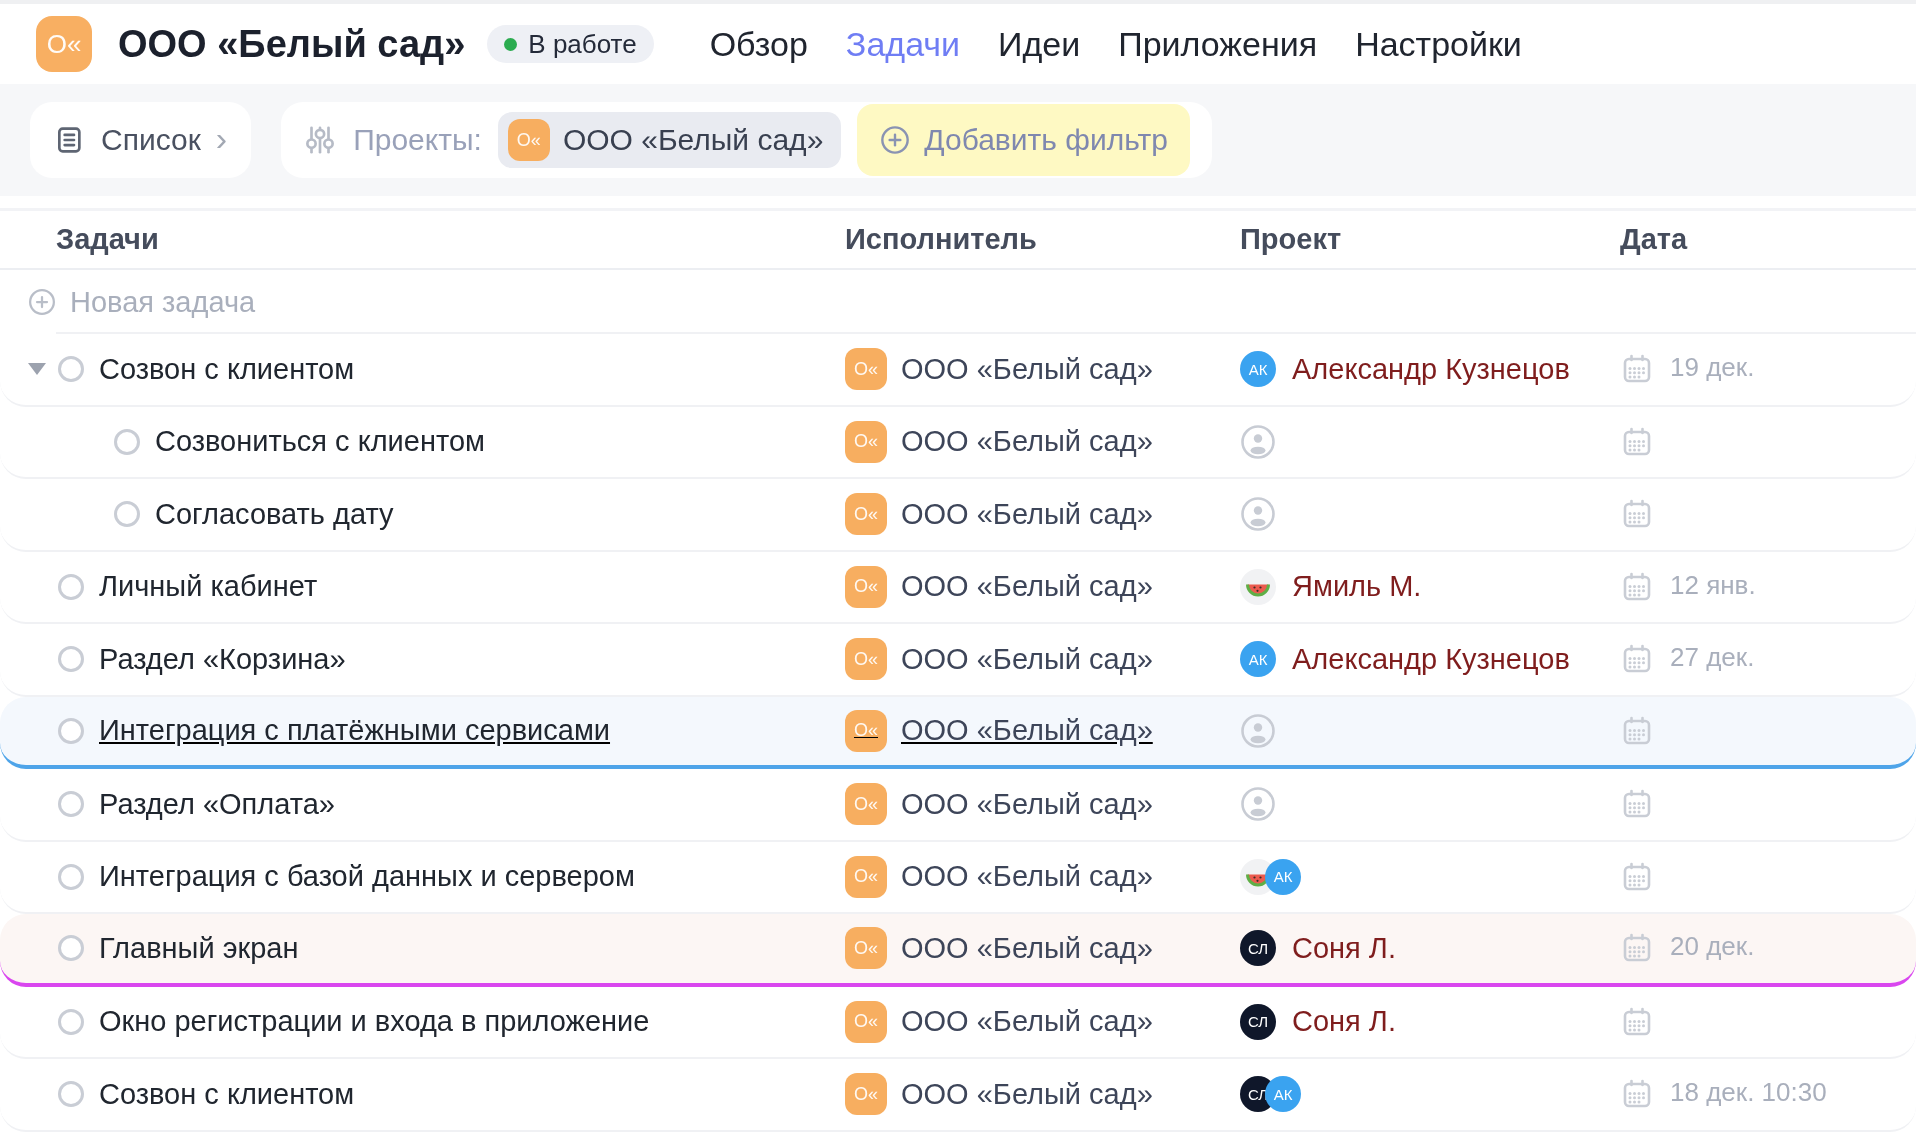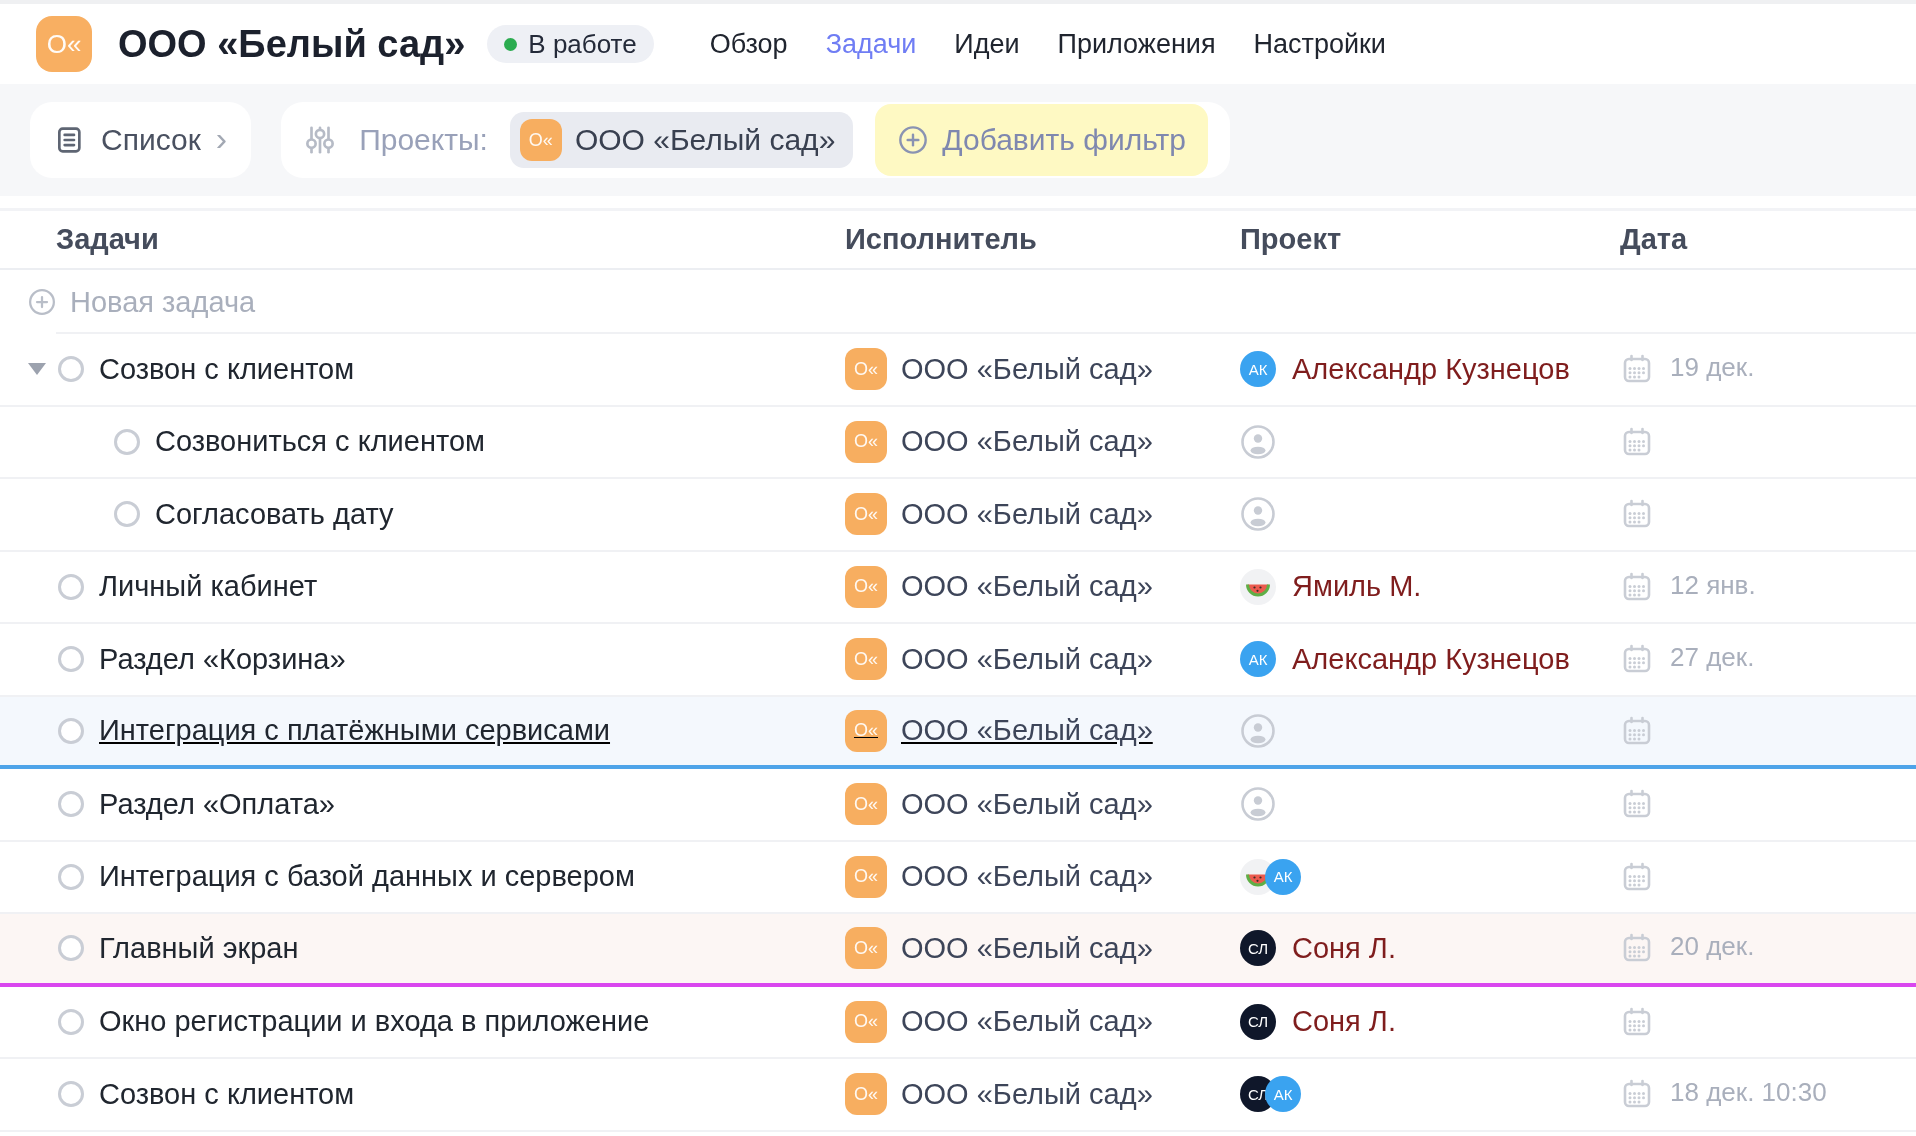--- a/index.html
+++ b/index.html
@@ -8,47 +8,47 @@
   .top-edge { height:4px; background:#EFF0F2; }
 
   
   .hdr { height:80px; display:flex; align-items:center; padding:0 36px; background:#fff; }
   .logo { width:56px; height:56px; border-radius:16px; background:#F8AF62; color:rgba(255,255,255,.95);
           font-size:26px; display:flex; align-items:center; justify-content:center; flex:none; }
   .title { margin-left:26px; font-size:38px; font-weight:bold; color:#1C212D; white-space:nowrap; }
   .status { margin-left:22px; display:flex; align-items:center; gap:11px; background:#EEF0F5;
             border-radius:22px; height:38px; padding:0 17px; font-size:26px; color:#242A39; }
   .dot { width:13px; height:13px; border-radius:50%; background:#2BAC50; }
-  .nav { margin-left:56px; display:flex; gap:38px; font-size:27px; color:#20252F; align-items:center; }
+  .nav { margin-left:56px; display:flex; gap:38px; font-size:34px; color:#20252F; align-items:center; }
   .nav span { cursor:default; white-space:nowrap; }
   .nav .active { color:#6F7DF4; }
 
   
   .toolbar { height:112px; background:#F6F7F9; display:flex; align-items:center; padding:0 30px; gap:30px; }
   .pill { background:#fff; border-radius:22px; height:76px; display:flex; align-items:center; }
   .view-pill { padding:0 24px; gap:15px; }
   .view-label { font-size:30px; color:#4A5161; }
   .chev { font-size:34px; color:#A2A8B3; line-height:1; margin-top:-4px; }
-  .filter-pill { padding:0 22px; gap:22px; }
+  .filter-pill { padding:0 22px; gap:16px; }
   .filters-label { font-size:30px; color:#99A1B9; }
   .chip { background:#E9EBF1; border-radius:14px; height:56px; display:flex; align-items:center;
           gap:13px; padding:0 18px 0 10px; }
   .pb { width:42px; height:42px; border-radius:12px; background:#F7AE60; color:rgba(255,255,255,.92);
         font-size:18px; display:flex; align-items:center; justify-content:center; flex:none; }
   .chip-label { font-size:30px; color:#394050; white-space:nowrap; }
   .addf { background:#fef9c3; border-radius:16px; height:72px; display:flex; align-items:center;
           gap:13px; padding:17px 22px; font-size:30px; color:#7F88AF; white-space:nowrap; }
 
   
   .grid { display:grid; grid-template-columns:845px 395px 380px 1fr; align-items:center; }
   .thead { height:62px; margin-top:12px; border-top:3px solid #F2F3F6; border-bottom:2px solid #ECEEF2;
            font-size:29px; font-weight:bold; color:#454C5C; }
   .h-task { padding-left:56px; }
 
-  .trow { height:72.5px; border-bottom:2px solid #F0F1F4; background:#fff; }
+  .trow { height:72.5px; border-bottom:2px solid #F0F1F4; background:#fff;border-radius:26px; }
   .trow.new { height:64px; border-bottom:none; position:relative; }
   .trow.new::after { content:""; position:absolute; left:56px; right:0; bottom:0; height:2px; background:#F0F1F4; }
   .trow.hl-blue { background:#F4F8FD; border-bottom:4px solid #4EA4E9;text-decoration:underline; }
   .trow.hl-red  { background:#FCF6F4; border-bottom:4px solid #d946ef; }
 
   .c-task { display:flex; align-items:center; padding-left:28px; }
   .sub .c-task { padding-left:114px; }
   .caret { width:30px; flex:none; display:flex; align-items:center; }
   .caret::before { content:""; width:0; height:0; border-left:9px solid transparent;
                    border-right:9px solid transparent; border-top:12px solid #9CA2AE; }

